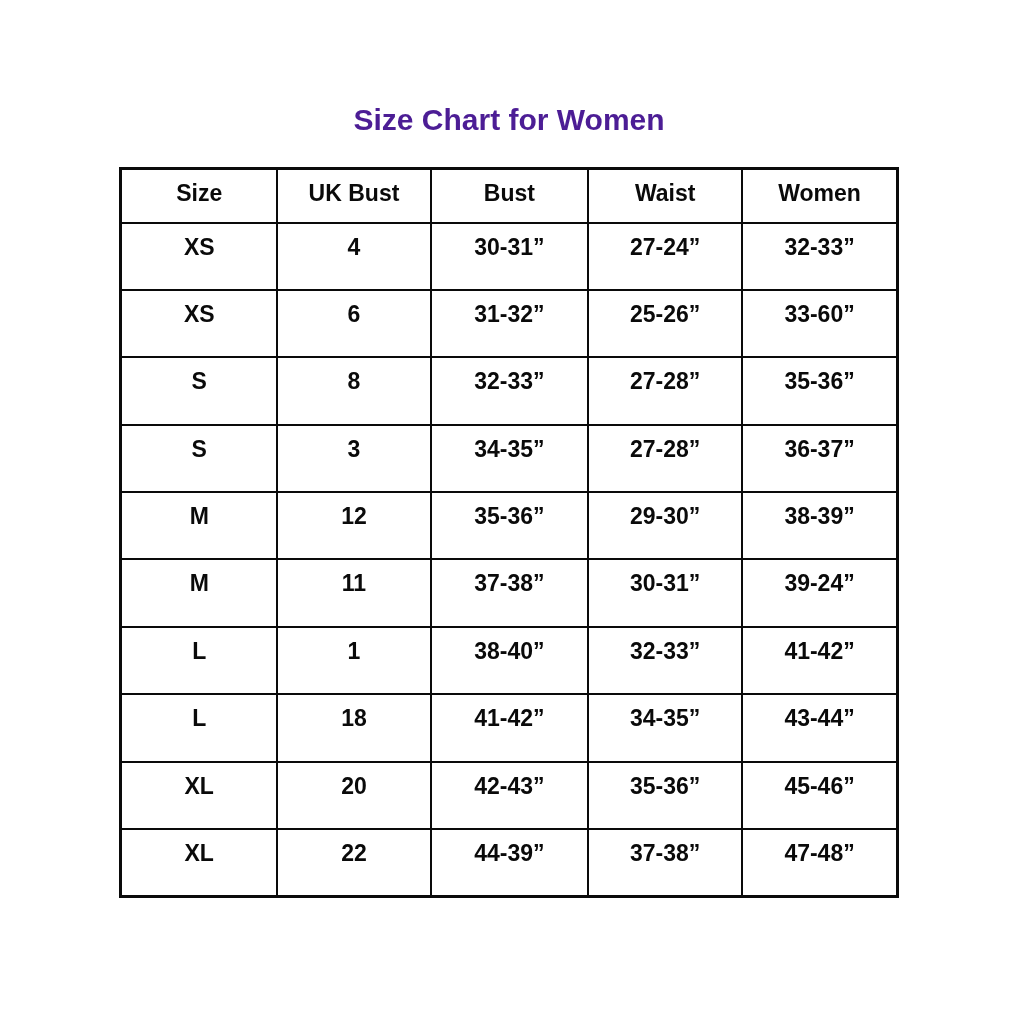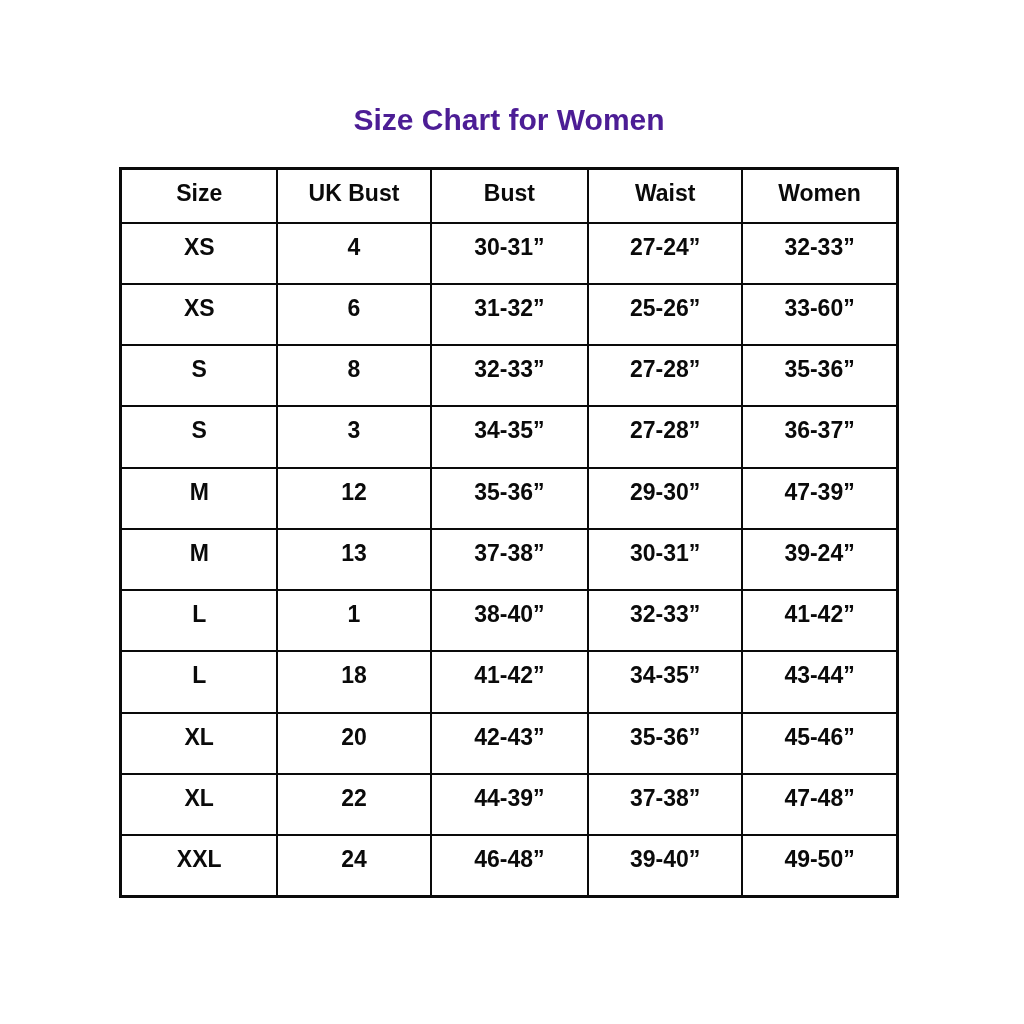--- a/index.html
+++ b/index.html
@@ -100,25 +100,25 @@
         <td>3</td>
         <td>34-35”</td>
         <td>27-28”</td>
         <td>36-37”</td>
       </tr>
       <tr>
         <td>M</td>
         <td>12</td>
         <td>35-36”</td>
         <td>29-30”</td>
-        <td>47-39”</td>
+        <td>38-39”</td>
       </tr>
       <tr>
         <td>M</td>
-        <td>13</td>
+        <td>11</td>
         <td>37-38”</td>
         <td>30-31”</td>
         <td>39-24”</td>
       </tr>
       <tr>
         <td>L</td>
         <td>1</td>
         <td>38-40”</td>
         <td>32-33”</td>
         <td>41-42”</td>
@@ -137,23 +137,16 @@
         <td>35-36”</td>
         <td>45-46”</td>
       </tr>
       <tr>
         <td>XL</td>
         <td>22</td>
         <td>44-39”</td>
         <td>37-38”</td>
         <td>47-48”</td>
       </tr>
-      <tr>
-        <td>XXL</td>
-        <td>24</td>
-        <td>46-48”</td>
-        <td>39-40”</td>
-        <td>49-50”</td>
-      </tr>
     </tbody>
   </table>
 
 </div>
 
 </body></html>

